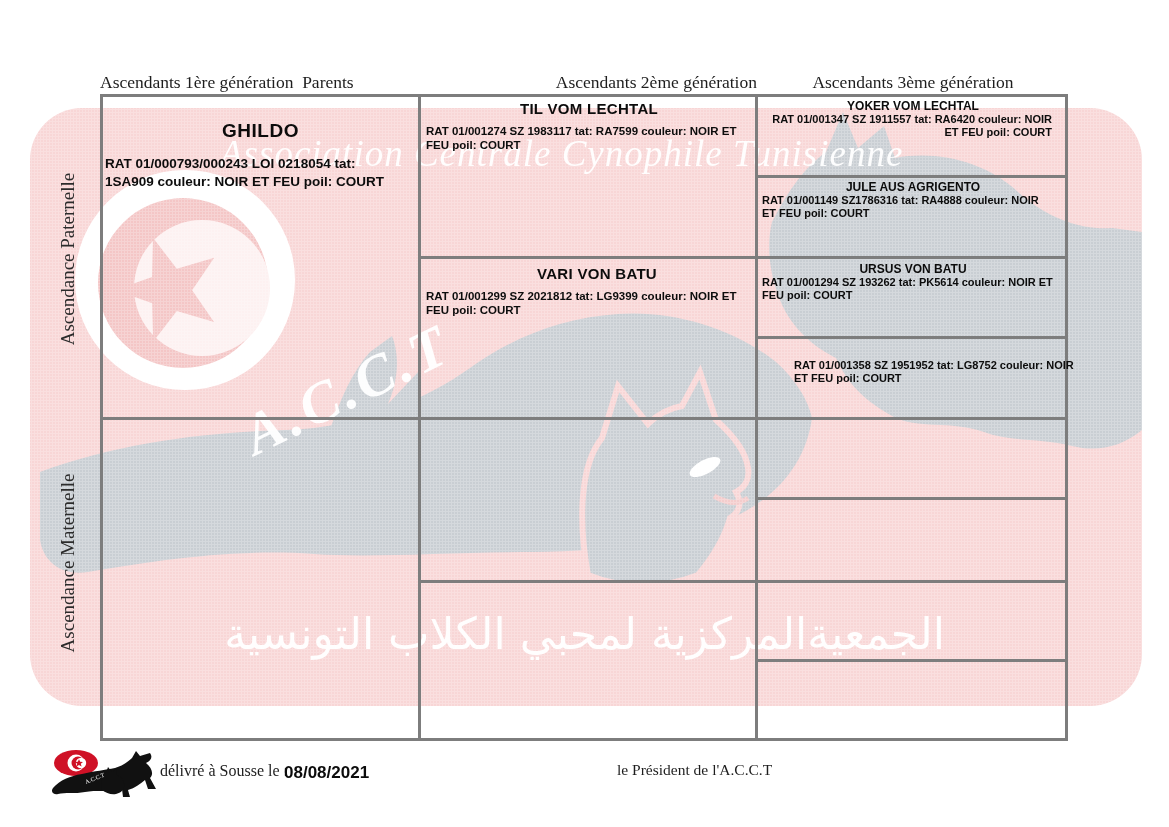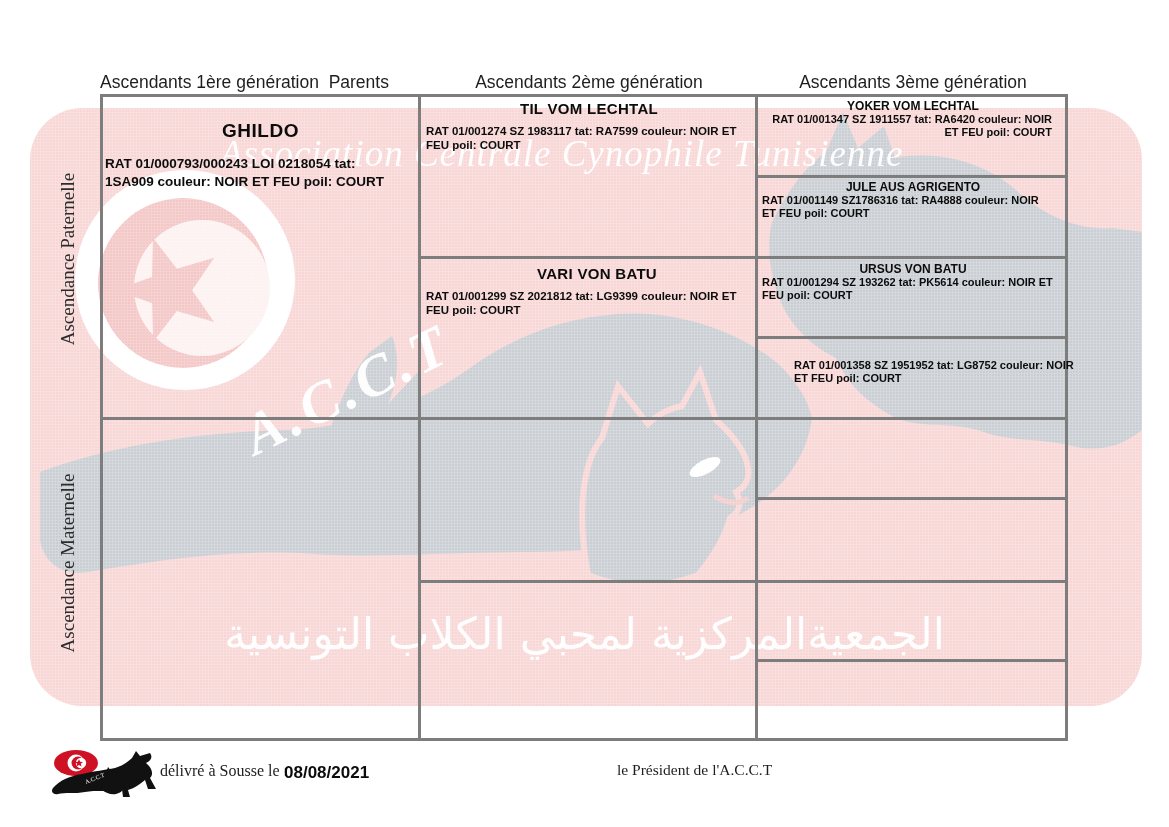--- a/index.html
+++ b/index.html
@@ -1,20 +1,20 @@
 <!DOCTYPE html>
 <html><head>
 <meta charset="utf-8">
 <style>
   html,body{margin:0;padding:0;background:#fff;}
   #page{position:relative;width:1169px;height:827px;background:#ffffff;overflow:hidden;
         font-family:"Liberation Sans",sans-serif;}
   .abs{position:absolute;}
   
-  .gen-header{position:absolute;top:72px;font-family:Liberation Sans, sans-serif;font-size:17.5px;
+  .gen-header{position:absolute;top:72px;font-family:Liberation Serif, serif;font-size:17.5px;
               color:#1e1e1e;white-space:pre;}
   .side-label{position:absolute;font-family:"Liberation Serif",serif;font-size:19px;color:#2b2b2b;
               white-space:nowrap;transform:translate(-50%,-50%) rotate(-90deg);}
   
   .wm-latin{position:absolute;left:220px;top:132px;font-family:"Liberation Serif",serif;
             font-style:italic;font-size:37px;letter-spacing:1px;color:rgba(255,255,255,0.95);
             white-space:nowrap;}
   .wm-acct{position:absolute;left:232px;top:408px;font-family:"Liberation Serif",serif;
            font-style:italic;font-weight:bold;font-size:58px;color:rgba(255,255,255,0.95);
            transform:rotate(-26deg);transform-origin:left top;white-space:nowrap;letter-spacing:4px;}
@@ -83,21 +83,21 @@
     </g>
   </svg>
 
   <div class="dots"></div>
 
   <div class="wm-latin">Association Centrale Cynophile Tunisienne</div>
   <div class="wm-acct">A.C.C.T</div>
   <div class="wm-arabic">الجمعيةالمركزية لمحبي الكلاب التونسية</div>
 
   <div class="gen-header" style="left:100px;">Ascendants 1ère génération  Parents</div>
-  <div class="gen-header" style="left:421px;width:336px;text-align:center;">Ascendants 2ème génération</div>
+  <div class="gen-header" style="left:421px;width:336px;text-align:right;">Ascendants 2ème génération</div>
   <div class="gen-header" style="left:758px;width:310px;text-align:center;">Ascendants 3ème génération</div>
 
   <div class="side-label" style="left:68px;top:259px;">Ascendance Paternelle</div>
   <div class="side-label" style="left:68px;top:563px;">Ascendance Maternelle</div>
 
   <div class="gl" style="left:100px;top:94px;width:3px;height:647px;"></div>
   <div class="gl" style="left:418px;top:94px;width:3px;height:647px;"></div>
   <div class="gl" style="left:755px;top:94px;width:3px;height:647px;"></div>
   <div class="gl" style="left:1065px;top:94px;width:3px;height:647px;"></div>
   <div class="gl" style="left:100px;top:94px;width:968px;height:3px;"></div>

